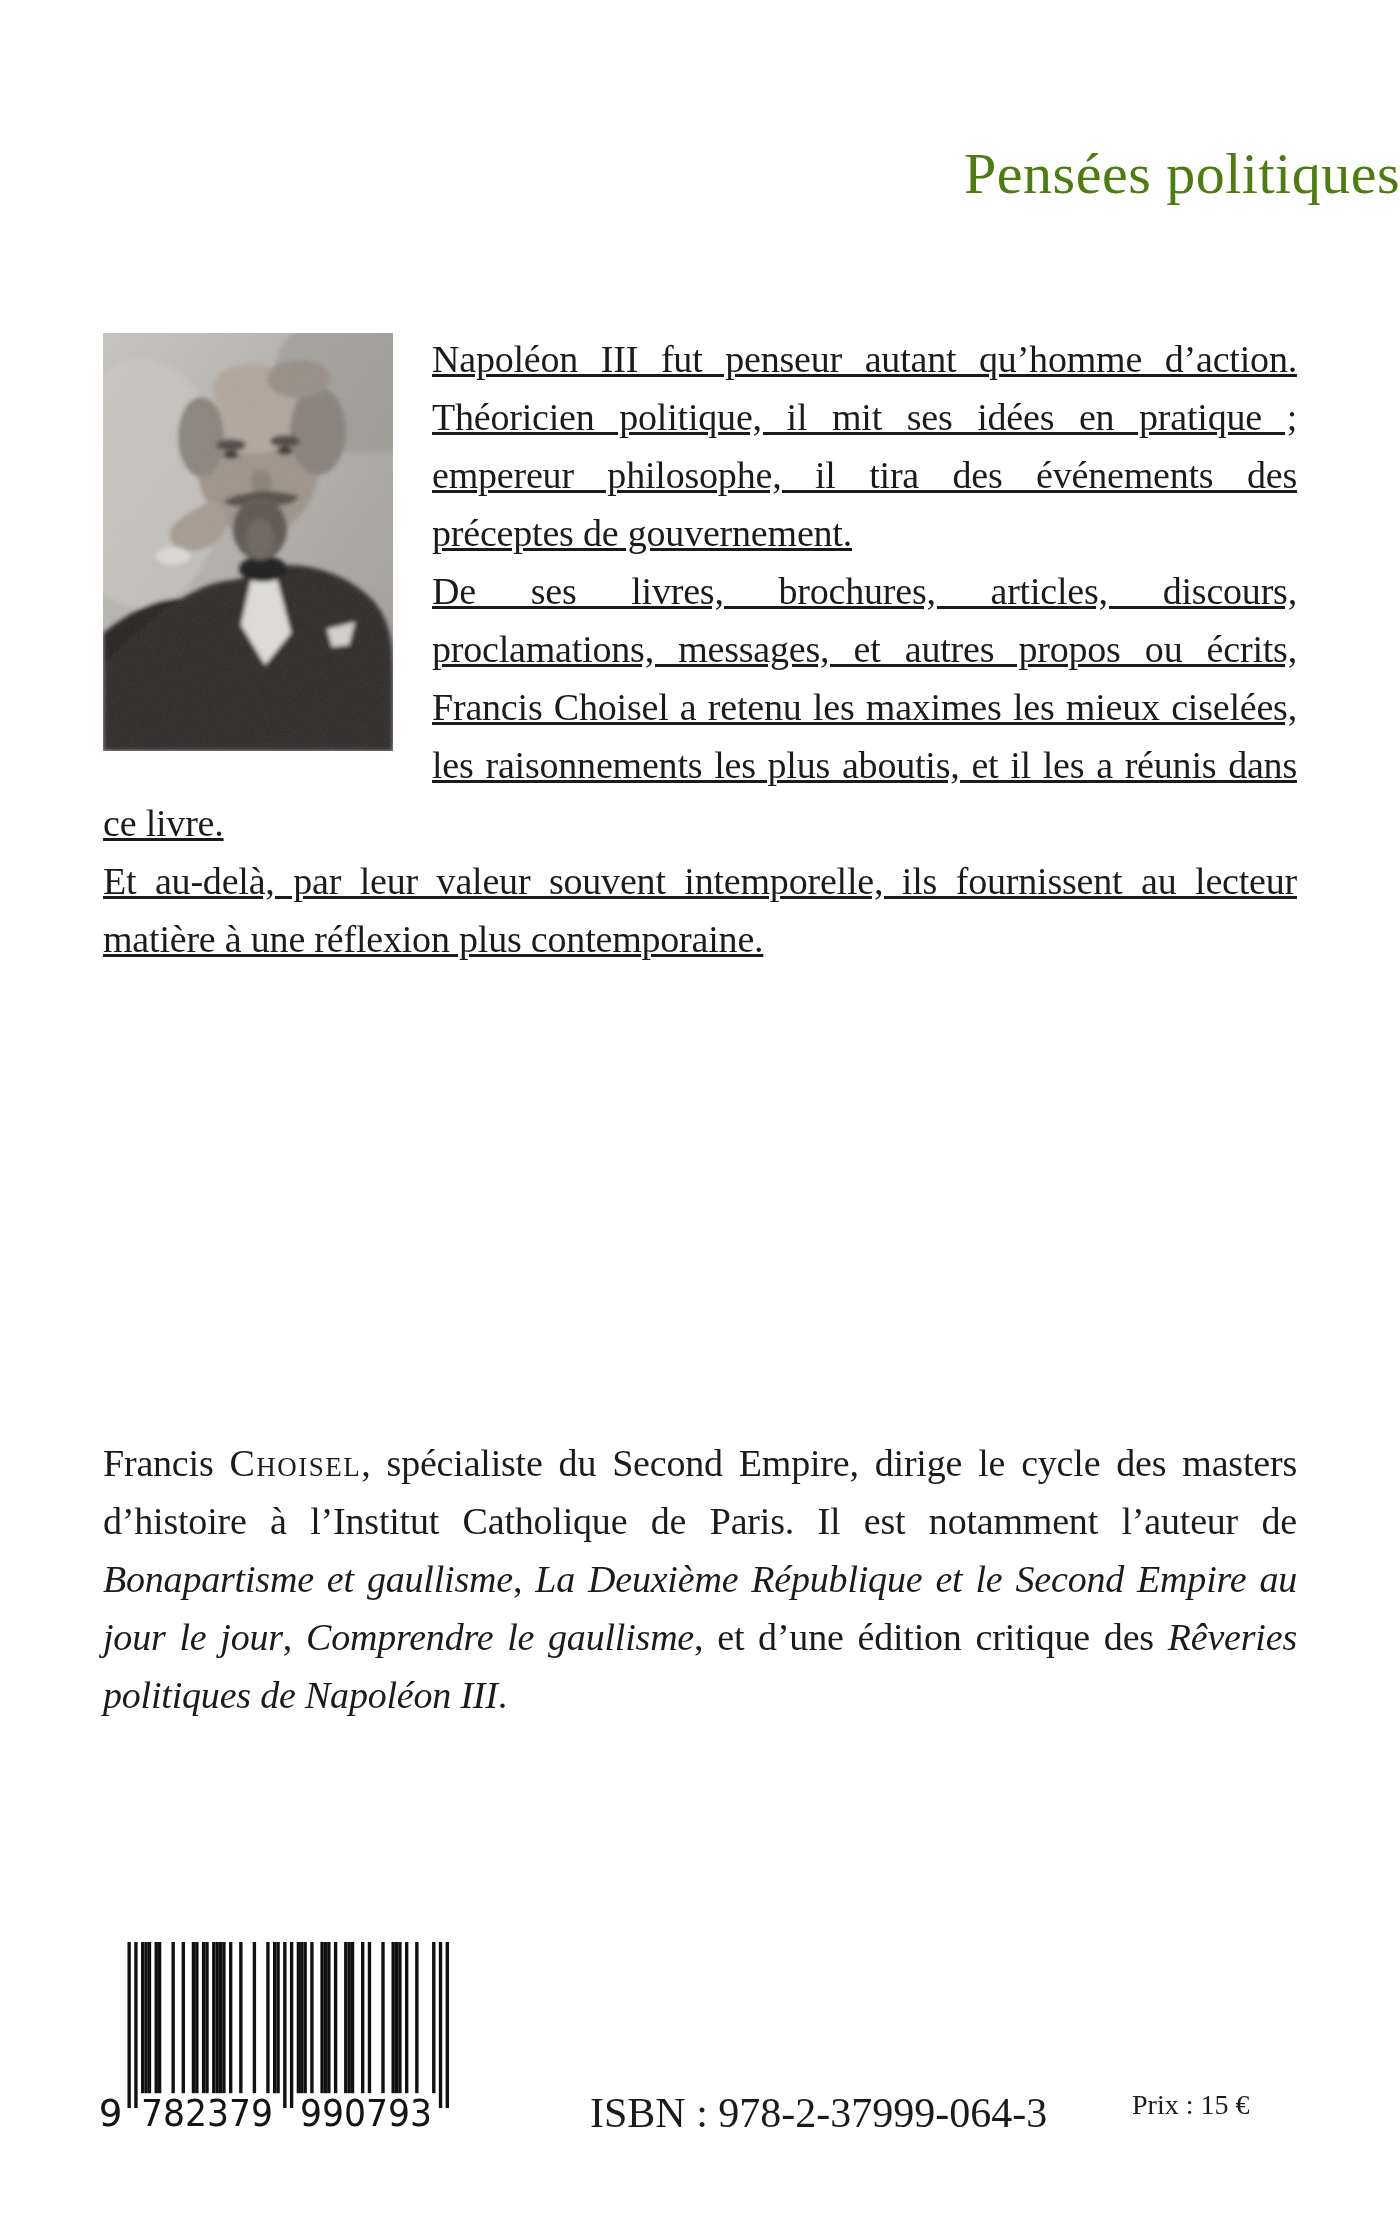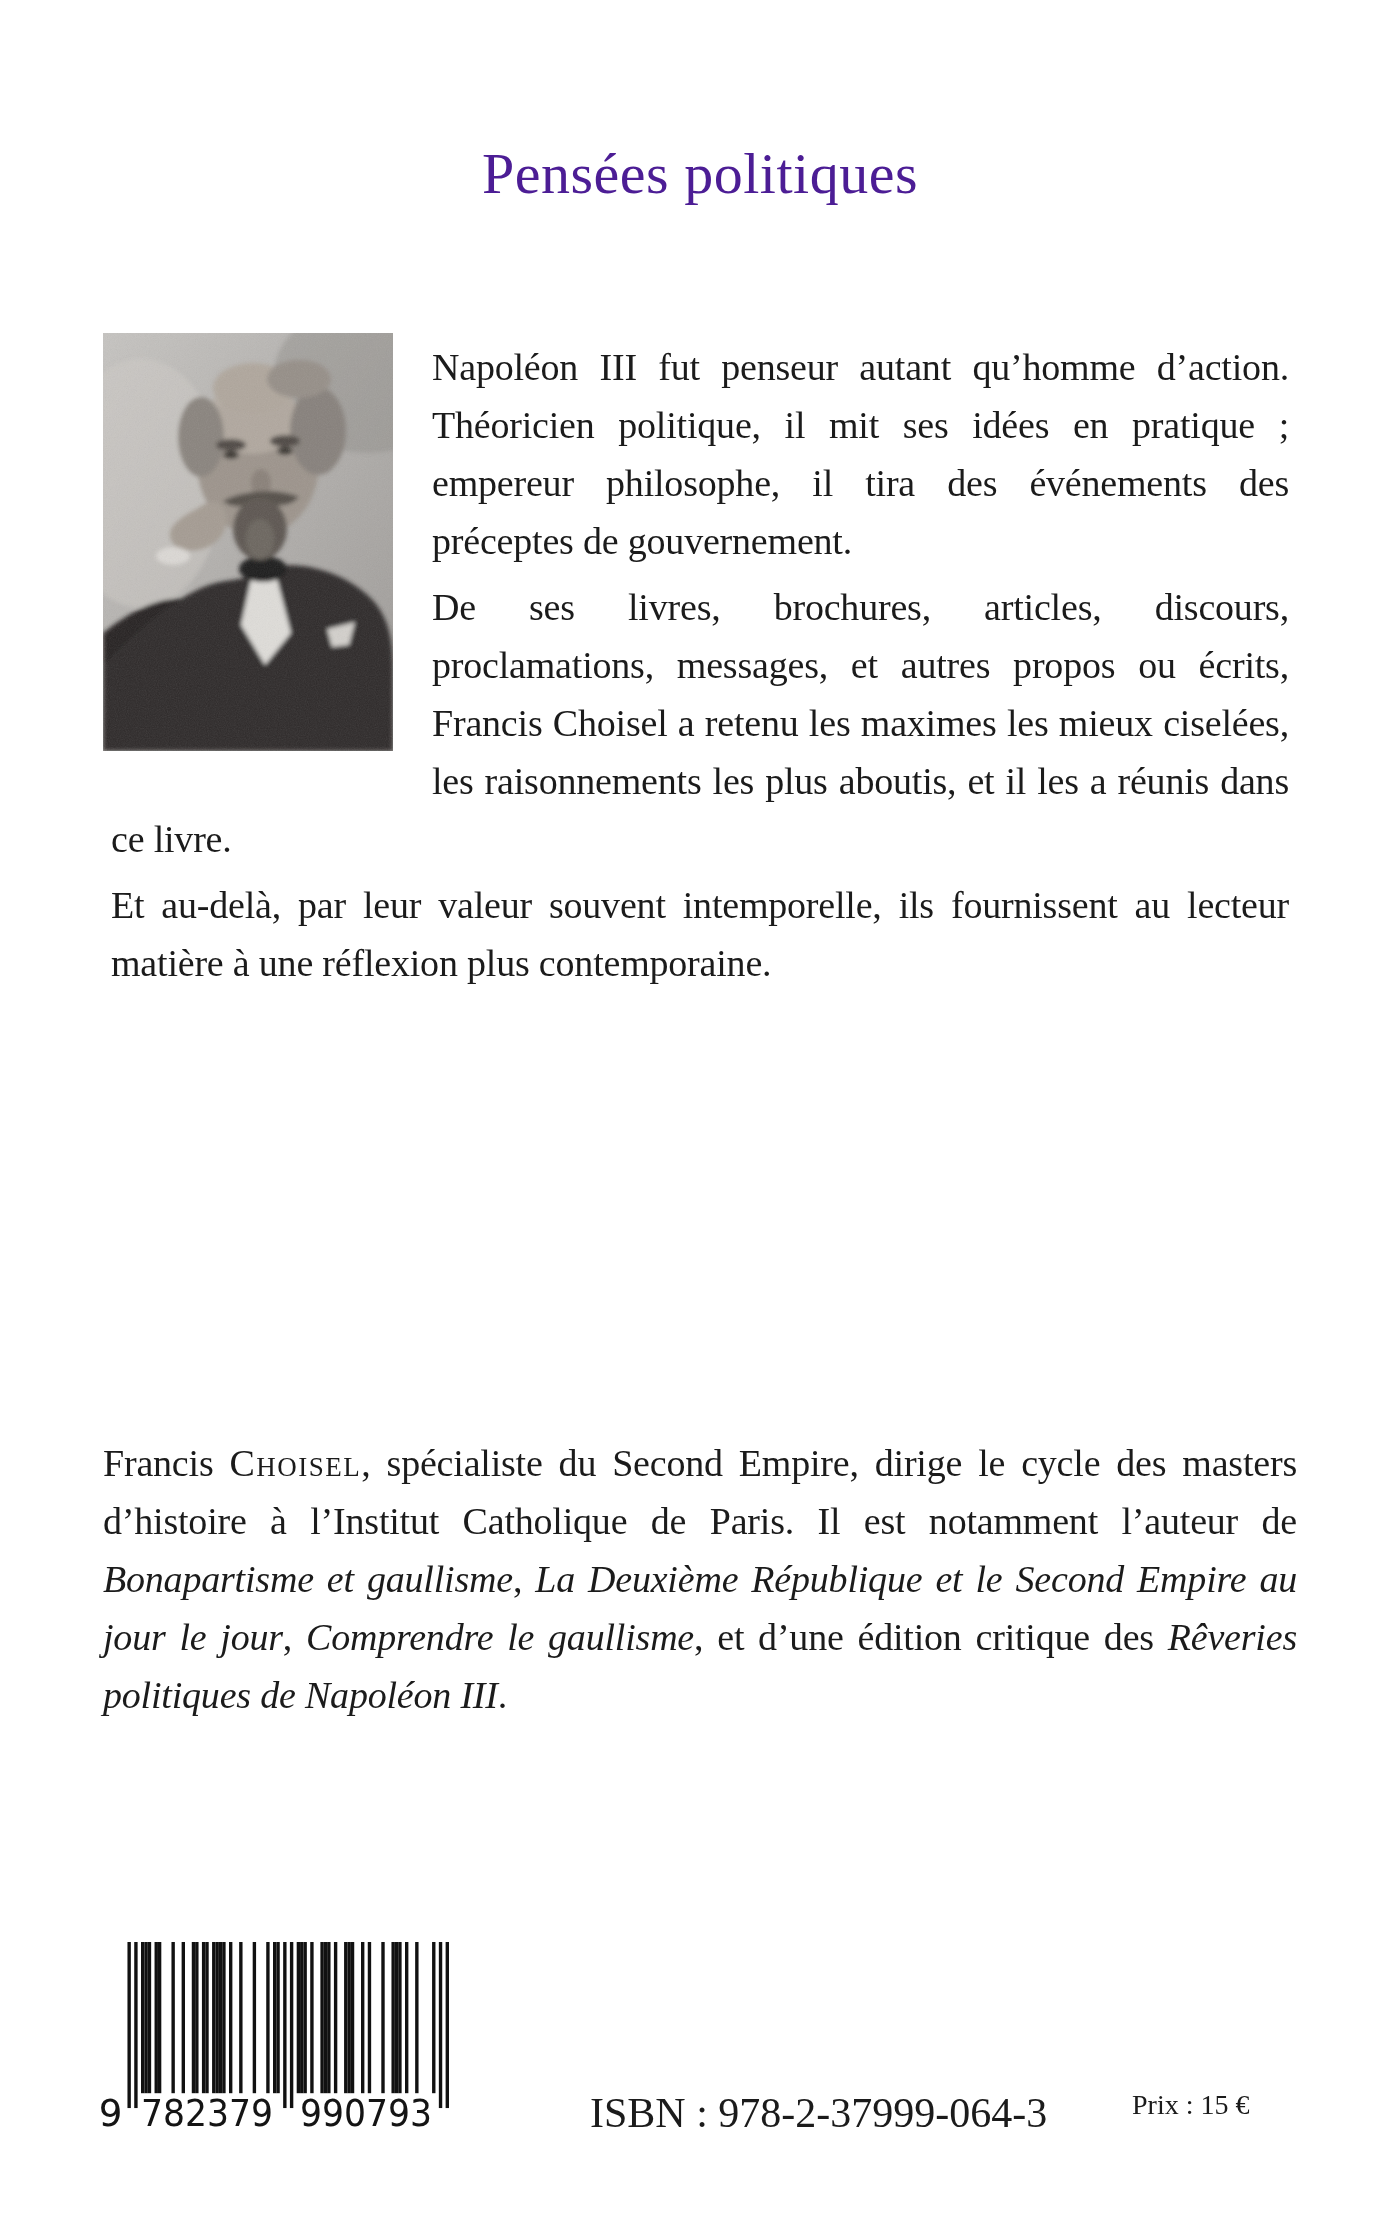--- a/index.html
+++ b/index.html
@@ -24,21 +24,21 @@
   }
   .main-text{
     position:absolute;
     top:330px; left:103px; width:1194px;
     font-size:38px;
     line-height:58px;
     text-align:justify;
     hyphens:none;
     letter-spacing:-0.2px;
   }
-  .main-text p{margin:8px;padding:0;}
+  .main-text p{margin:0;padding:0;text-decoration:underline;}
   .portrait{
     float:left;
     width:290px; height:418px;
     margin:3px 39px 6px 0;
   }
   .portrait svg{display:block;width:290px;height:418px;}
   .bio{
     position:absolute;
     top:1434px; left:103px; width:1194px;
     font-size:38px;
@@ -71,21 +71,21 @@
     top:2089px; left:1132px;
     font-size:28px;
     white-space:nowrap;
   }
 </style>
 </head>
 <body>
 
 <div class="cover">
 
-  <h1 class="title" style="color: #4c1d95;">Pensées politiques</h1>
+  <h1 class="title" style="color: #4d7c0f; text-align: right;">Pensées politiques</h1>
 
   <div class="main-text">
     <div class="portrait">
       <svg viewBox="0 0 290 418" xmlns="http://www.w3.org/2000/svg">
         <defs>
           <linearGradient id="bgGrad" x1="0" y1="0" x2="1" y2="1">
             <stop offset="0" stop-color="#c6c4c1"></stop>
             <stop offset="1" stop-color="#9d9a97"></stop>
           </linearGradient>
           <filter id="soft" x="-20%" y="-20%" width="140%" height="140%">

